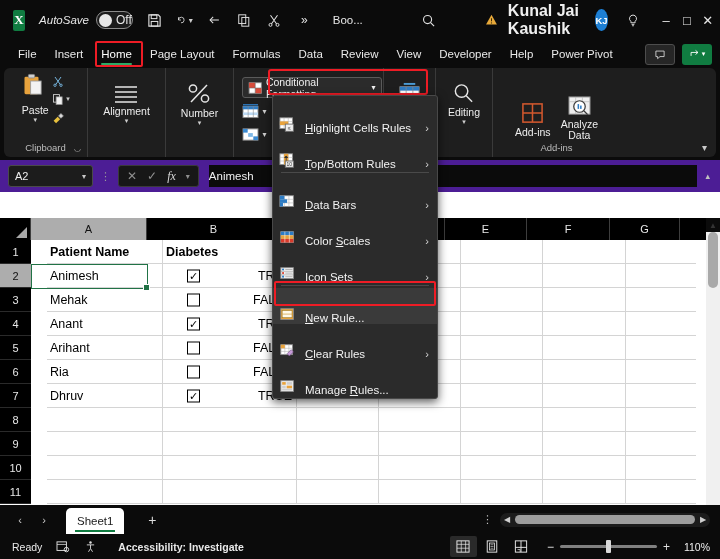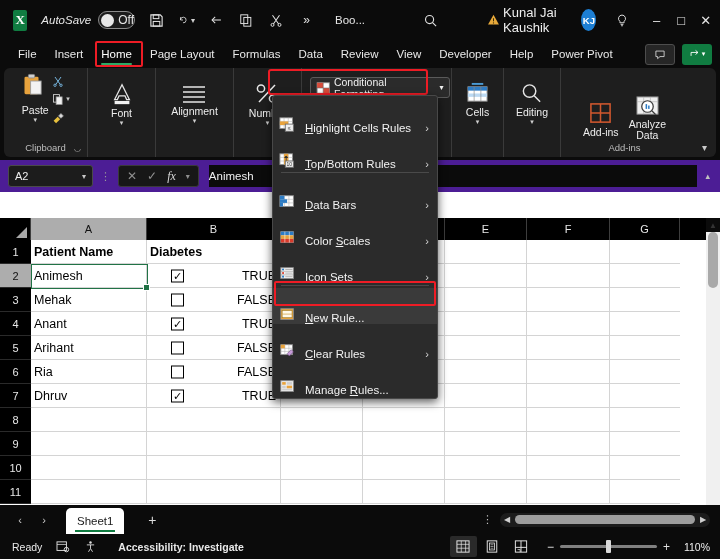--- a/index.html
+++ b/index.html
@@ -32,21 +32,21 @@
   .toggle .off { color:#e6e6e6; font-size:12px; margin-left:4px; }
   .tb-icon {
     color:#e2e2e2; font-size:15px; margin-left:13px;
     display:flex; align-items:center; justify-content:center;
     height:26px; min-width:17px;
   }
   .tb-chev { font-size:8px; margin-left:3px; color:#cfcfcf; }
   .doc-name { color:#e6e6e6; font-size:11.5px; margin-left:20px; }
   .tb-search { margin-left:57px; }
   .warn-tri { margin-left:46px; }
-  .user-name { color:#efefef; font-size:13px; margin-left:1px; }
+  .user-name { color:#efefef; font-size:16px; margin-left:8px;font-weight:bold; }
   .avatar {
     width:22px; height:22px; border-radius:50%; background:#1d7fd4;
     color:#fff; font-size:9.5px; font-weight:bold; margin-left:8px;
     display:flex; align-items:center; justify-content:center;
   }
   .bulb { margin-left:17px; }
   .wctl { width:36px; height:40px; display:flex; align-items:center; justify-content:center;
           color:#e6e6e6; font-size:13px; }
   .wctl.close { margin-right:2px; }
 
@@ -154,21 +154,21 @@
   .corner-cell::after {
     content:""; position:absolute; right:3px; bottom:2px;
     border-style:solid; border-width:0 0 11px 11px;
     border-color:transparent transparent #a8a8a8 transparent;
   }
   .rowhead { position:absolute; left:0; top:48px; width:31px; background:#000; }
   .rh { height:24px; color:#e8e8e8; font-size:11px; display:flex; align-items:center;
         justify-content:center; border-bottom:1px solid #2a2a2a; }
   .rh.sel { background:#adadad; color:#111; }
   .cells { position:absolute; left:31px; top:48px; width:675px; background:#fff; }
-  .row { height:24px; display:flex; }
+  .row { height:24px; display:flex;padding-left:16px; }
   .cell { height:24px; border-right:1px solid #d4d4d4; border-bottom:1px solid #d4d4d4;
           font-size:12.5px; color:#000; display:flex; align-items:center;
           padding:0 3px; overflow:hidden; white-space:nowrap; }
   .cell.hdr { font-weight:bold; }
   .cell.cA { width:116px; }
   .cell.cB { width:134px; }
   .cell.cC { width:82px; }
   .cell.cD { width:82px; }
   .cell.cE { width:82px; }
   .cell.cF { width:83px; }
@@ -389,30 +389,20 @@
                 <path d="M2 12l5-5 3 3-5 5z" fill="#e8c03d"></path>
                 <path d="M8 6l3-3 3 3-3 3z" fill="#d9d9d9" stroke="#9a9a9a" stroke-width=".8"></path>
               </svg>
           </div>
         </div>
       </div>
       <div class="glabel">Clipboard</div>
       <div class="dlg-launch">◡</div>
     </div>
 
-    <div class="rgroup grp-font">
-      <div class="gbtn" style="margin-top:9px;">
-        <svg width="26" height="24" viewBox="0 0 28 26">
-          <path d="M14 3L6 19h3l1.8-4h6.4l1.8 4h3z" fill="none" stroke="#e6e6e6" stroke-width="1.4"></path>
-          <rect x="6" y="20.5" width="16" height="3.5" fill="#f2f2f2"></rect>
-        </svg>
-        <div class="cap">Font</div>
-        <div class="dn">▾</div>
-      </div>
-    </div>
 
     <div class="rgroup grp-align">
       <div class="gbtn" style="margin-top:11px;">
         <svg width="28" height="20" viewBox="0 0 28 20">
           <g stroke="#e6e6e6" stroke-width="1.5">
               <path d="M3 3h22M3 8h22M3 13h22M3 18h22"></path>
             </g>
         </svg>
         <div class="cap">Alignment</div>
         <div class="dn">▾</div>

